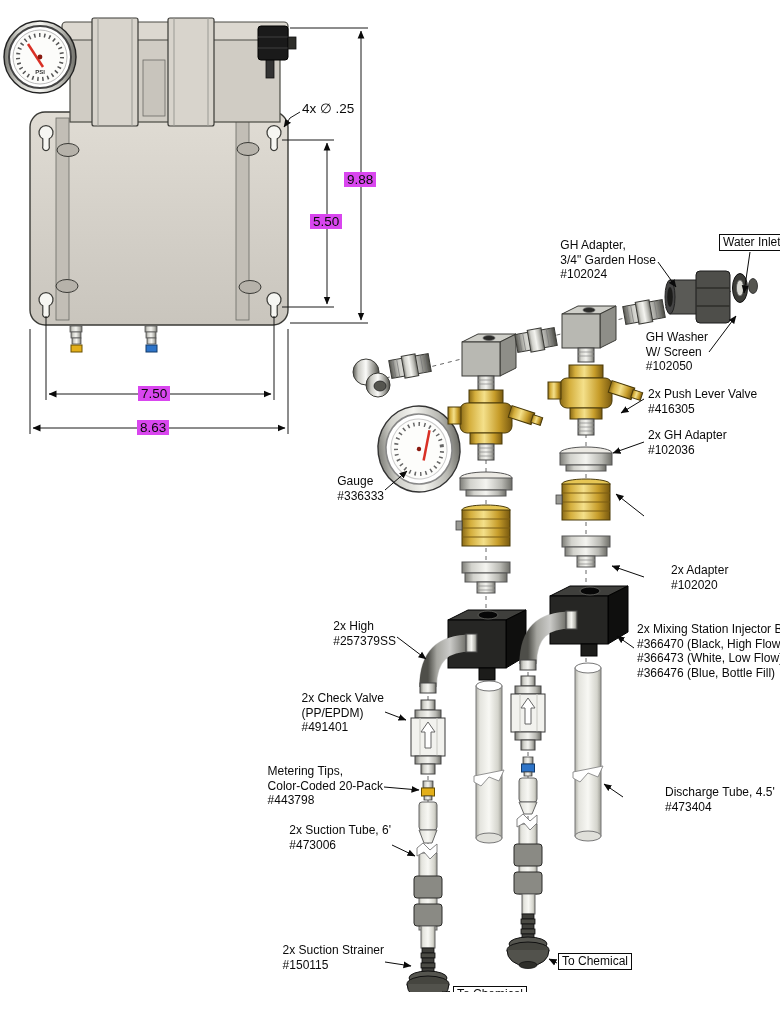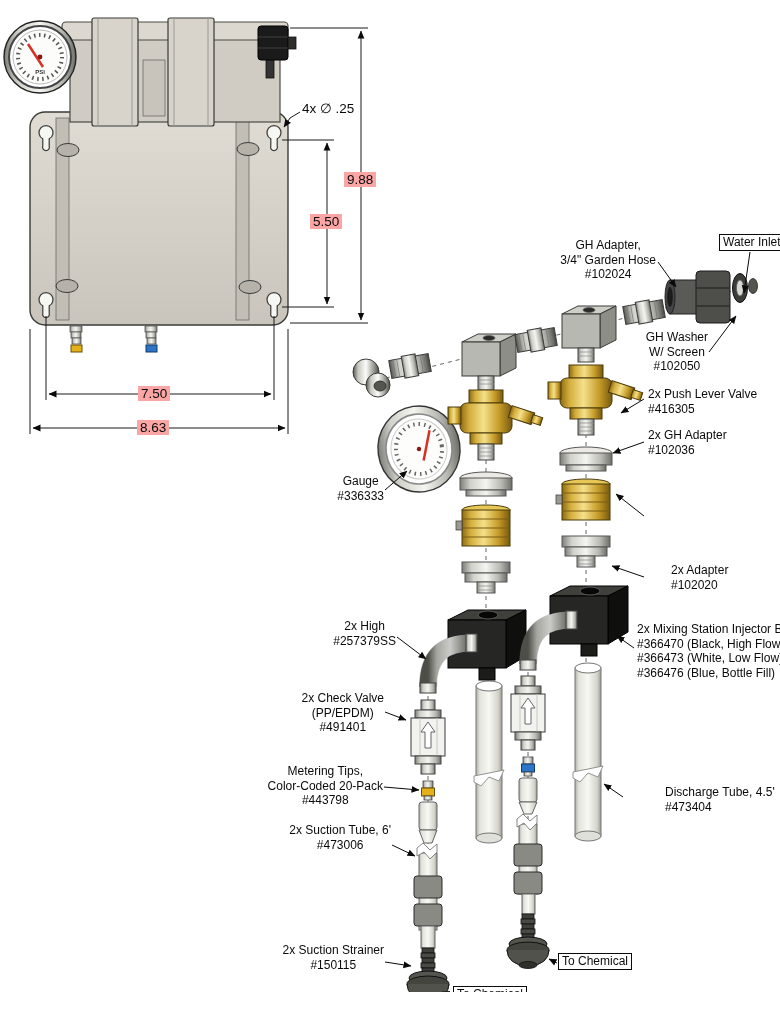--- a/index.html
+++ b/index.html
@@ -1,24 +1,24 @@
 <!DOCTYPE html>
 <html><head>
 <meta charset="utf-8">
 <style>
   html,body{margin:0;padding:0;background:#fff;}
   #stage{position:relative;width:780px;height:992px;background:#fff;overflow:hidden;
          font-family:"Liberation Sans",sans-serif;color:#111;}
   #art{position:absolute;left:0;top:0;}
   .callout{position:absolute;font:12px/14.5px "Liberation Sans",sans-serif;color:#0a0a0a;white-space:nowrap;z-index:3;}
   .callout div{white-space:nowrap;}
-  .ra{text-align:center;}
+  .ra{text-align:left;}
   .badge{position:absolute;font:12px/14px "Liberation Sans",sans-serif;color:#0a0a0a;border:1px solid #0a0a0a;
          background:#fff;padding:0 3px 1px 3px;white-space:nowrap;z-index:3;}
-  .dim{position:absolute;font:13.5px/15px "Liberation Sans",sans-serif;color:#0a0a0a;background:#fca5a5;
+  .dim{position:absolute;font:13.5px/15px "Liberation Sans",sans-serif;color:#0a0a0a;background:#d946ef;
        padding:0 3px;white-space:nowrap;z-index:3;}
 </style>
 </head>
 <body>
 
 <div id="stage">
 
 <svg id="art" width="780" height="1009" viewBox="0 0 780 1009">
 <defs>
   <marker id="arr" viewBox="0 0 8 8" refX="7.5" refY="4" markerWidth="8" markerHeight="8" orient="auto-start-reverse">

